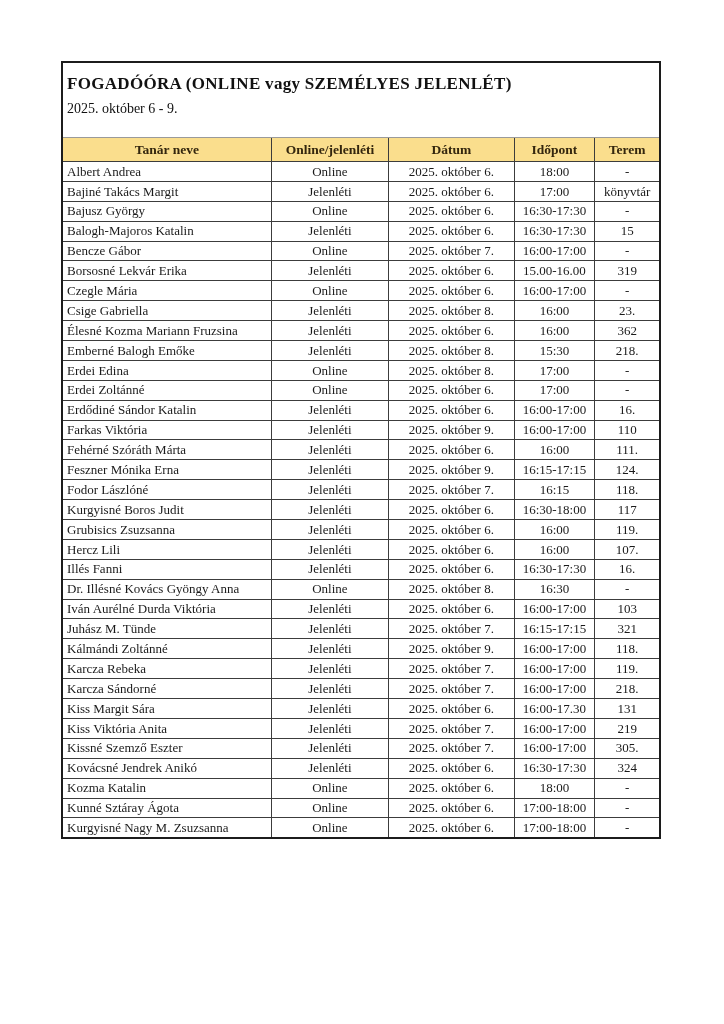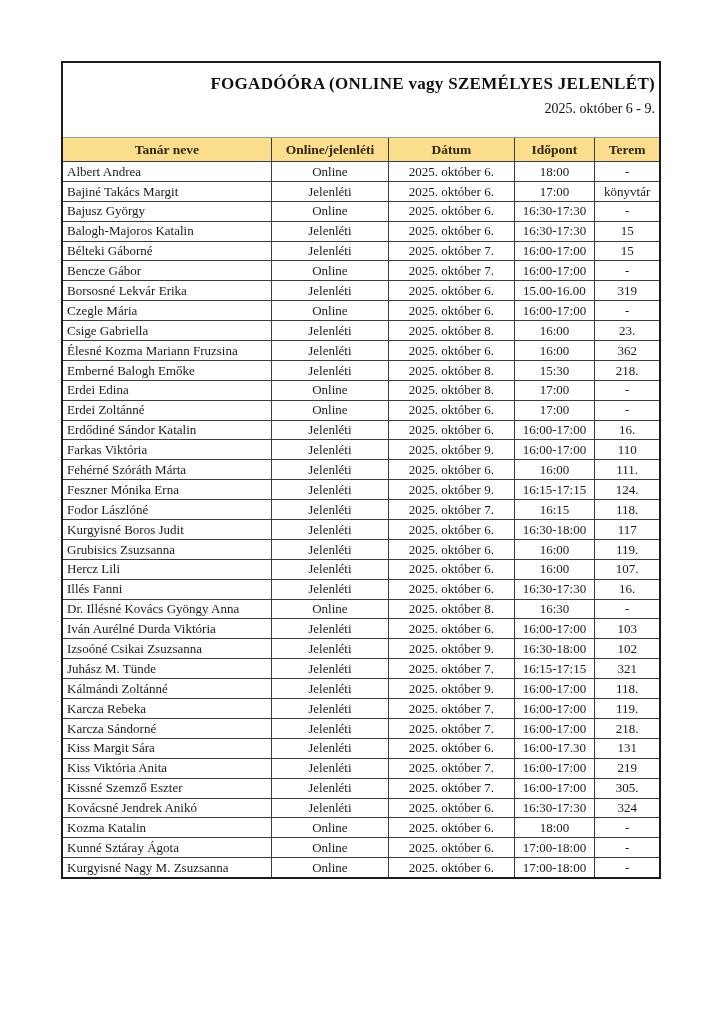--- a/index.html
+++ b/index.html
@@ -30,21 +30,21 @@
     border: 2px solid #1c1c1c;
   }
   table.schedule th,
   table.schedule td {
     border: 1px solid #3c3c3c;
     overflow: hidden;
     white-space: nowrap;
   }
   tr.title-row td {
     height: 60px;
-    text-align: right;
+    text-align: left;
     vertical-align: middle;
     background: #ffffff;
     border-bottom: 1px solid #9a9a9a;
     padding: 2px 4px 12px 4px;
   }
   .doc-title {
     font-weight: bold;
     font-size: 17px;
     letter-spacing: 0.3px;
     color: #111111;
@@ -123,27 +123,20 @@
           <td class="center">-</td>
         </tr>
         <tr>
           <td class="left">Balogh-Majoros Katalin</td>
           <td class="center">Jelenléti</td>
           <td class="center">2025. október 6.</td>
           <td class="center">16:30-17:30</td>
           <td class="center">15</td>
         </tr>
         <tr>
-          <td class="left">Bélteki Gáborné</td>
-          <td class="center">Jelenléti</td>
-          <td class="center">2025. október 7.</td>
-          <td class="center">16:00-17:00</td>
-          <td class="center">15</td>
-        </tr>
-        <tr>
           <td class="left">Bencze Gábor</td>
           <td class="center">Online</td>
           <td class="center">2025. október 7.</td>
           <td class="center">16:00-17:00</td>
           <td class="center">-</td>
         </tr>
         <tr>
           <td class="left">Borsosné Lekvár Erika</td>
           <td class="center">Jelenléti</td>
           <td class="center">2025. október 6.</td>
@@ -261,27 +254,20 @@
           <td class="center">2025. október 8.</td>
           <td class="center">16:30</td>
           <td class="center">-</td>
         </tr>
         <tr>
           <td class="left">Iván Aurélné Durda Viktória</td>
           <td class="center">Jelenléti</td>
           <td class="center">2025. október 6.</td>
           <td class="center">16:00-17:00</td>
           <td class="center">103</td>
-        </tr>
-        <tr>
-          <td class="left">Izsoóné Csikai Zsuzsanna</td>
-          <td class="center">Jelenléti</td>
-          <td class="center">2025. október 9.</td>
-          <td class="center">16:30-18:00</td>
-          <td class="center">102</td>
         </tr>
         <tr>
           <td class="left">Juhász M. Tünde</td>
           <td class="center">Jelenléti</td>
           <td class="center">2025. október 7.</td>
           <td class="center">16:15-17:15</td>
           <td class="center">321</td>
         </tr>
         <tr>
           <td class="left">Kálmándi Zoltánné</td>

